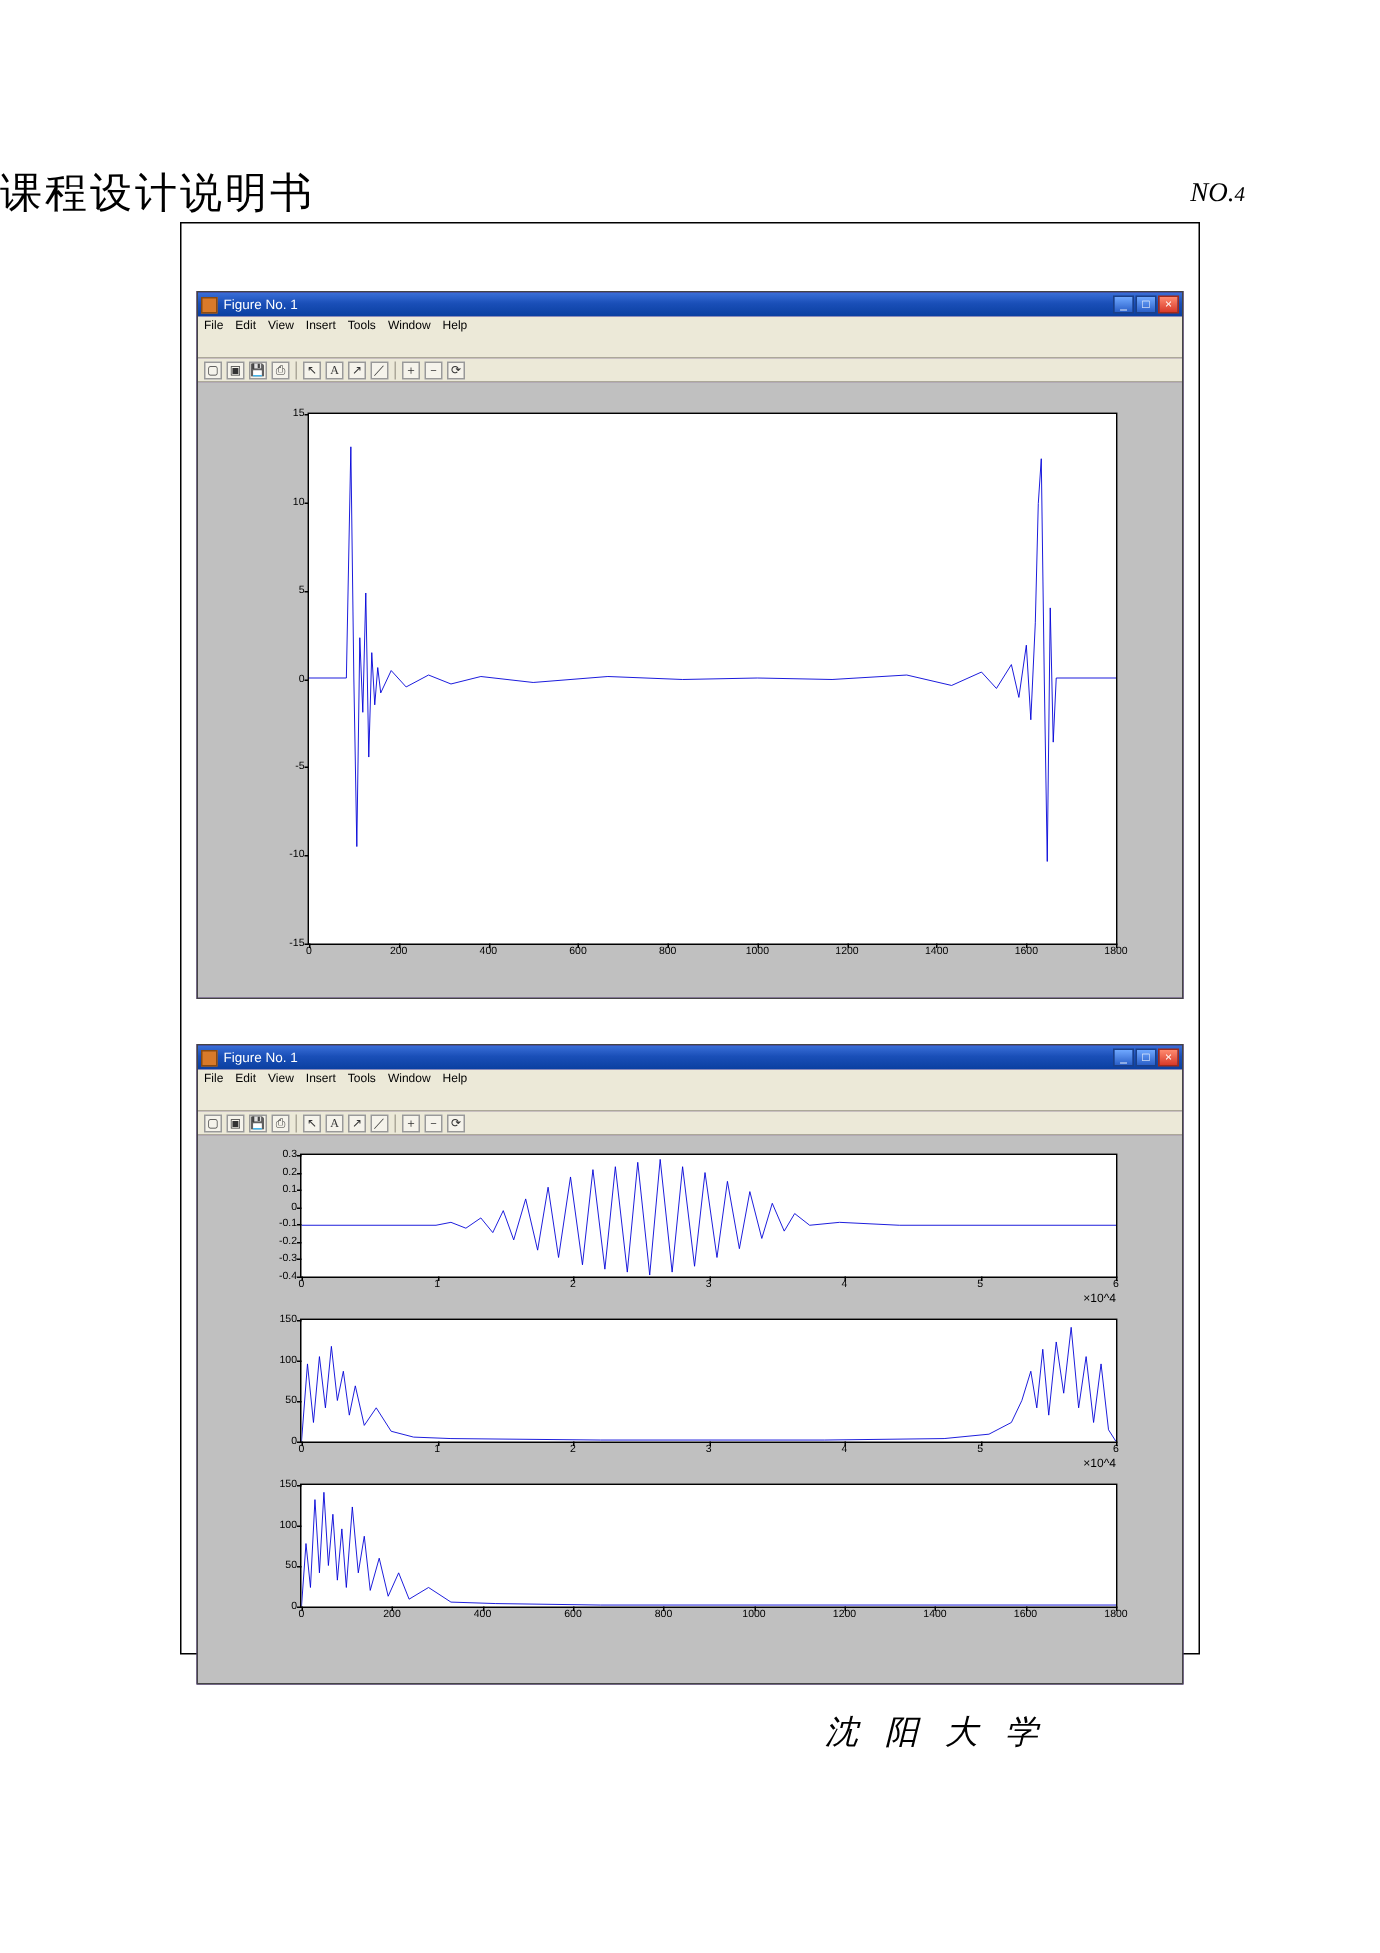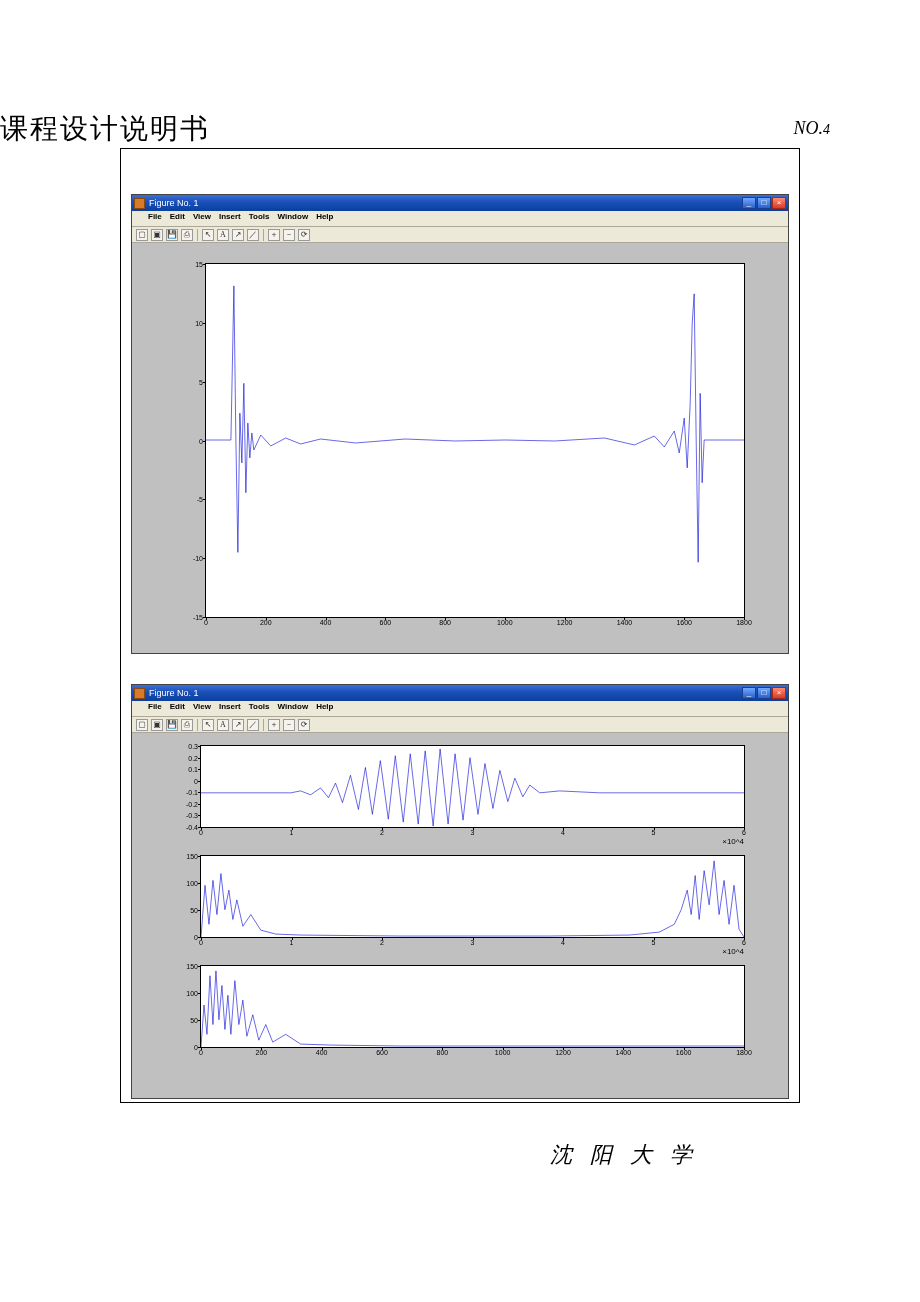--- a/index.html
+++ b/index.html
@@ -80,29 +80,28 @@
   .winbtns { display: flex; gap: 1px; }
   .winbtn {
     width: 14px; height: 12px;
     background: linear-gradient(to bottom,#6fa8ff,#2a5fc8);
     border: 1px solid #1a3f88;
     font-size: 8px; line-height: 9px; text-align: center; color: #fff;
     font-family: Tahoma, sans-serif;
   }
   .winbtn.close { background: linear-gradient(to bottom,#ff8a6f,#d83a2a); border-color:#a02a1a;}
   .menubar {
-    height: 16px;
+    height: 28px;
     background: #ece9d8;
     font-size: 8px;
     font-family: Tahoma, sans-serif;
     display: flex; gap: 8px;
-    padding: 1px 16px;
+    padding: 1px 4px;
     color: #000;
     border-bottom: 1px solid #aca899;
-    font-weight: bold;
   }
   .toolbar {
     height: 16px;
     background: #ece9d8;
     display: flex; align-items: center; gap: 3px;
     padding: 0 4px;
     border-bottom: 1px solid #aca899;
   }
   .tb-btn {
     width: 12px; height: 12px;

